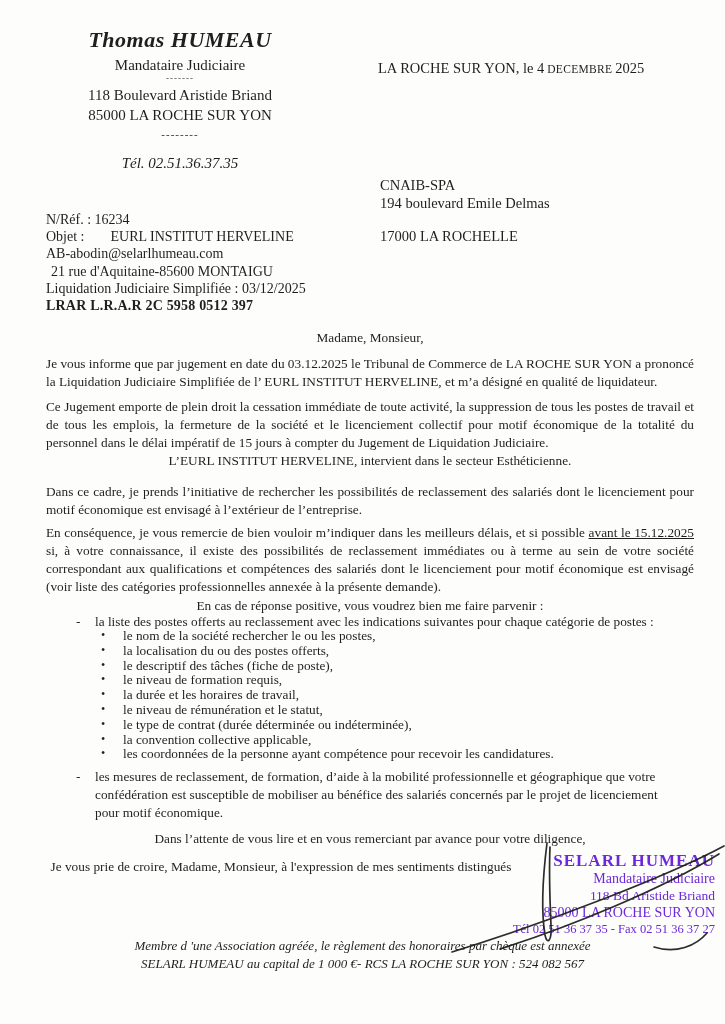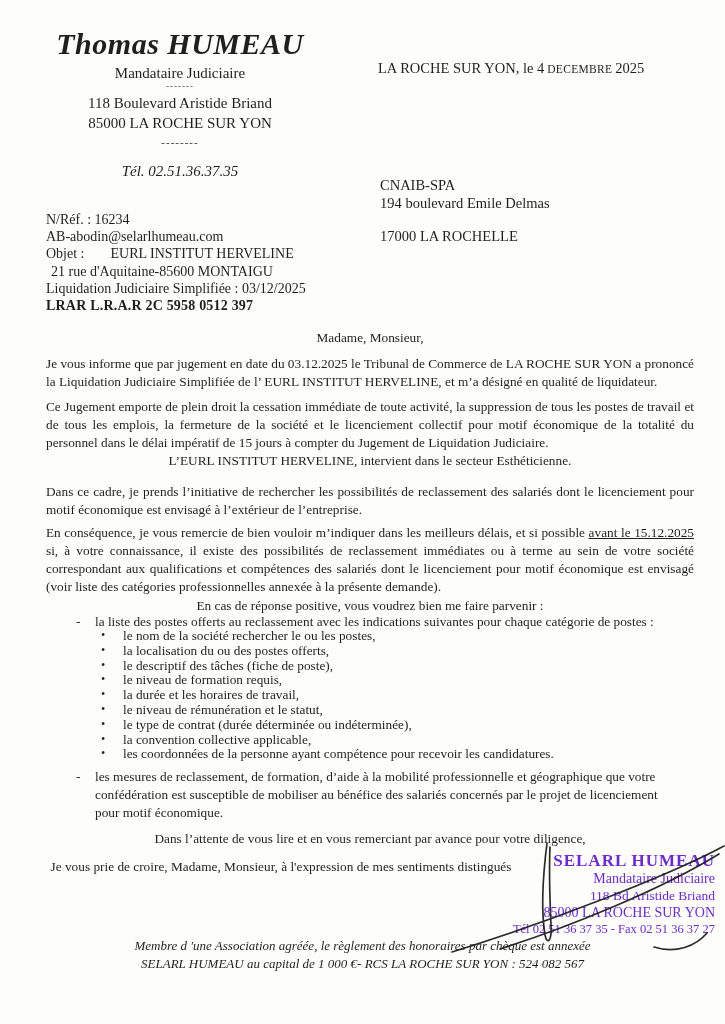--- a/index.html
+++ b/index.html
@@ -6,21 +6,21 @@
   body{font-family:"Liberation Serif","DejaVu Serif",serif;}
   .page{
     position:relative;width:725px;height:1024px;margin:0 auto;
     background:#fdfdfc;color:#1f1f1f;overflow:hidden;
     -webkit-font-smoothing:antialiased;
   }
   .abs{position:absolute;}
 
   
   .letterhead{left:42px;top:27px;width:276px;text-align:center;}
-  .lh-name{font-size:30px;font-weight:bold;font-style:italic;letter-spacing:.5px;white-space:nowrap;}
+  .lh-name{font-size:22px;font-weight:bold;font-style:italic;letter-spacing:.5px;white-space:nowrap;}
   .lh-role{font-size:15px;margin-top:4px;}
   .lh-div1{font-size:9px;letter-spacing:1px;line-height:8px;color:#3a3a3a;}
   .lh-addr{font-size:15px;line-height:20px;margin-top:3px;}
   .lh-div2{font-size:11px;letter-spacing:1px;line-height:12px;margin-top:3px;color:#2a2a2a;}
   .lh-phone{font-size:15px;font-style:italic;margin-top:15px;}
 
   
   .dateline{left:378px;top:60px;font-size:14.5px;white-space:nowrap;}
   .dateline .month{font-size:11.5px;letter-spacing:.3px;margin:0 3px;}
 
@@ -83,24 +83,24 @@
   </div>
 
   <div class="abs recipient">
     <div>CNAIB-SPA</div>
     <div>194 boulevard Emile Delmas</div>
     <div class="city">17000 LA ROCHELLE</div>
   </div>
 
   <div class="abs refblock">
     <div>N/Réf. : 16234</div>
-    <div>AB-abodin@selarlhumeau.com</div>
     <div>
       <span>Objet :</span><span class="subject-value">EURL INSTITUT HERVELINE</span>
     </div>
+    <div>AB-abodin@selarlhumeau.com</div>
     <div class="indent">21 rue d'Aquitaine-85600 MONTAIGU</div>
     <div>Liquidation Judiciaire Simplifiée : 03/12/2025</div>
     <div class="tracking">LRAR L.R.A.R 2C 5958 0512 397</div>
   </div>
 
   <div class="abs bodytxt nojust" style="top:329px;">Madame, Monsieur,</div>
 
   <div class="abs bodytxt" style="top:355px;">Je vous informe que par jugement en date du 03.12.2025 le Tribunal de Commerce de LA ROCHE SUR YON a prononcé la Liquidation Judiciaire Simplifiée de l’ EURL INSTITUT HERVELINE, et m’a désigné en qualité de liquidateur.</div>
 
   <div class="abs bodytxt" style="top:398px;">Ce Jugement emporte de plein droit la cessation immédiate de toute activité, la suppression de tous les postes de travail et de tous les emplois, la fermeture de la société et le licenciement collectif pour motif économique de la totalité du personnel dans le délai impératif de 15 jours à compter du Jugement de Liquidation Judiciaire.</div>

